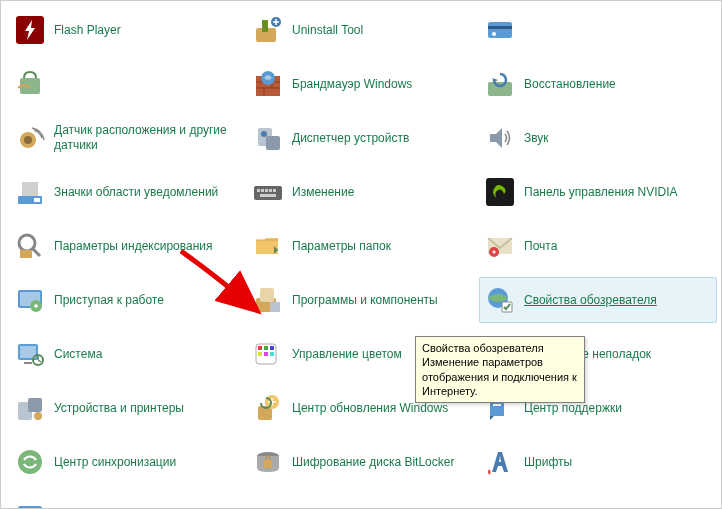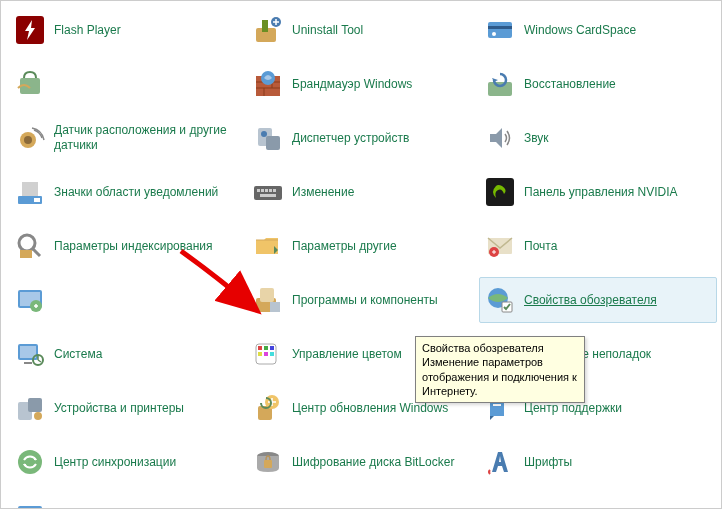--- a/index.html
+++ b/index.html
@@ -102,21 +102,20 @@
         <span class="label">Uninstall Tool</span>
       </div>
       <div class="item">
         <span class="icon">
           <svg viewBox="0 0 32 32">
             <rect x="4" y="8" width="24" height="16" rx="2" fill="#5b9bd5"></rect>
             <rect x="4" y="12" width="24" height="3" fill="#2e5a8a"></rect>
             <circle cx="10" cy="20" r="2" fill="#fff"></circle>
           </svg>
         </span>
-        <span class="label">Windows CardSpace</span>
       </div>
       <div class="item">
         <span class="icon">
           <svg viewBox="0 0 32 32">
             <rect x="6" y="10" width="20" height="16" rx="2" fill="#8bb58b"></rect>
             <path d="M10 10 Q10 4 16 4 Q22 4 22 10" fill="none" stroke="#5a8a5a" stroke-width="2"></path>
             <path d="M4 20 Q10 14 16 20" fill="none" stroke="#d4a85a" stroke-width="2"></path>
           </svg>
         </span>
       </div>
@@ -216,21 +215,21 @@
         <span class="label">Параметры индексирования</span>
       </div>
       <div class="item">
         <span class="icon">
           <svg viewBox="0 0 32 32">
             <path d="M4 10 L12 10 L14 8 L26 8 L26 24 L4 24 Z" fill="#f0c468"></path>
             <path d="M4 10 L26 10" stroke="#d4a85a" stroke-width="1"></path>
             <path d="M22 16 L26 20 L22 24" fill="#5a8a5a"></path>
           </svg>
         </span>
-        <span class="label">Параметры другие</span>
+        <span class="label">Параметры папок</span>
       </div>
       <div class="item">
         <span class="icon">
           <svg viewBox="0 0 32 32">
             <rect x="4" y="8" width="24" height="16" rx="1" fill="#e8e0c8"></rect>
             <path d="M4 8 L16 18 L28 8" fill="none" stroke="#c0b890" stroke-width="1.5"></path>
             <circle cx="10" cy="22" r="5" fill="#d44"></circle>
             <path d="M8 22 L12 22 M10 20 L10 24" stroke="#fff" stroke-width="1"></path>
           </svg>
         </span>
@@ -238,20 +237,21 @@
       </div>
       <div class="item">
         <span class="icon">
           <svg viewBox="0 0 32 32">
             <rect x="4" y="6" width="24" height="18" rx="2" fill="#5b9bd5"></rect>
             <rect x="6" y="8" width="20" height="14" fill="#a8c8e8"></rect>
             <circle cx="22" cy="22" r="6" fill="#7ab87a"></circle>
             <path d="M20 22 L24 22 M22 20 L22 24" stroke="#fff" stroke-width="1.5"></path>
           </svg>
         </span>
+        <span class="label">Приступая к работе</span>
       </div>
       <div class="item">
         <span class="icon">
           <svg viewBox="0 0 32 32">
             <rect x="4" y="14" width="20" height="14" rx="2" fill="#d4a85a"></rect>
             <rect x="8" y="4" width="14" height="14" rx="2" fill="#e8d4a8"></rect>
             <rect x="18" y="18" width="10" height="10" fill="#b8c4d0"></rect>
           </svg>
         </span>
         <span class="label">Программы и компоненты</span>

